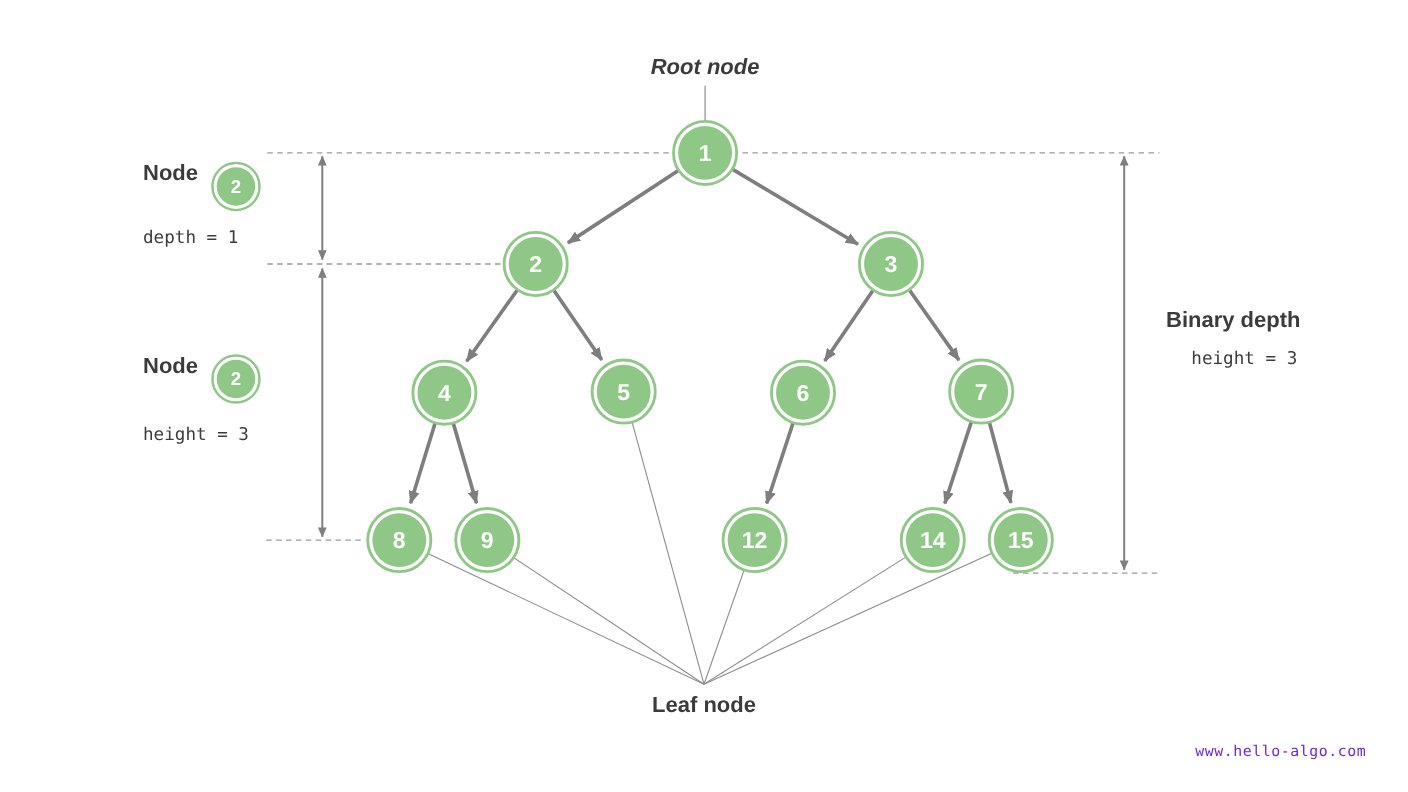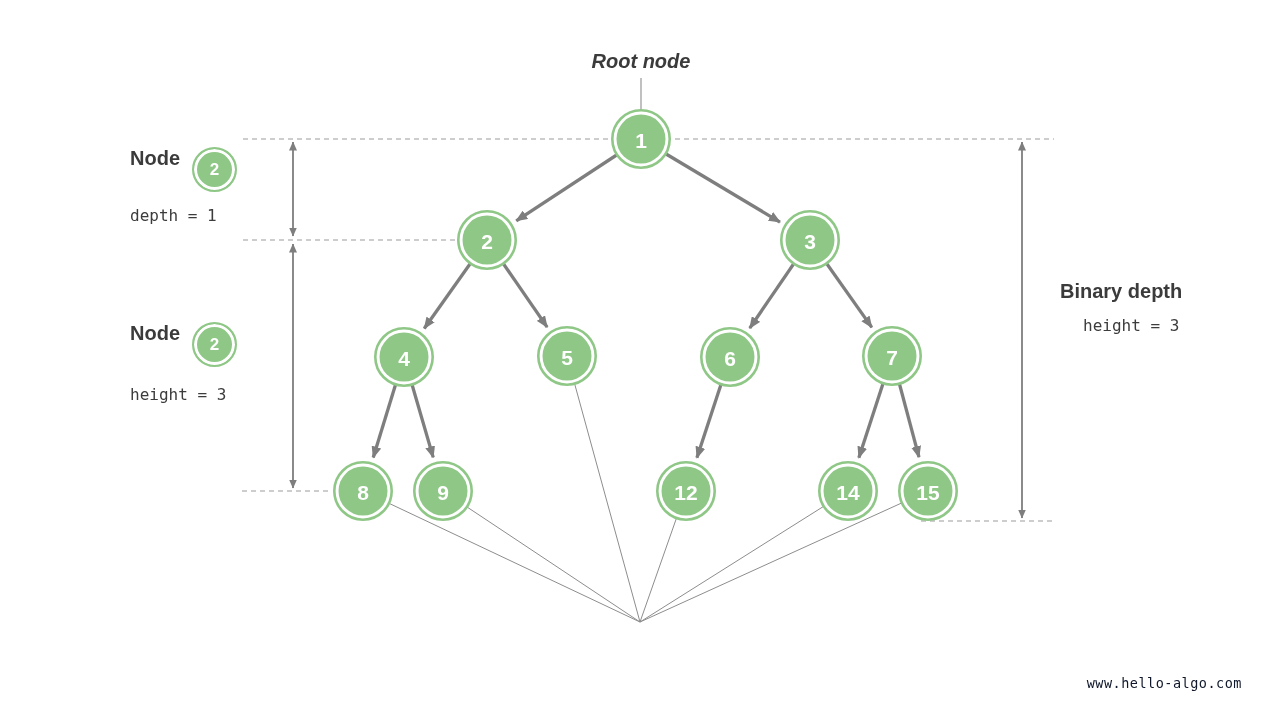--- a/index.html
+++ b/index.html
@@ -56,21 +56,21 @@
     font-weight: 700;
     font-size: 17px;
     font-family: "Liberation Sans", sans-serif;
   }
   .watermark {
     position: absolute;
     right: 38px;
     top: 675px;
     font-family: "DejaVu Sans Mono", monospace;
     font-size: 13.5px;
-    color: #0f172a;
+    color: #6d28d9;
     letter-spacing: 0.5px;
   }
 </style>
 </head>
 <body>
 
 <div class="stage">
 
   <svg id="tree-svg" width="1280" height="720">
       <defs>
@@ -178,16 +178,17 @@
 
   <div class="ann-row" style="left: 130px; top: 322px;">
     <span class="ann-title">Node</span>
     <span class="badge">2</span>
   </div>
   <div class="label-mono" style="left: 130px; top: 385px;">height = 3</div>
 
   <div class="label-bold" style="left: 1060px; top: 280px;">Binary depth</div>
   <div class="label-mono" style="left: 1083px; top: 316px;">height = 3</div>
 
+  <div class="label-bold centered" style="left: 490px; top: 630px; width: 300px;">Leaf node</div>
 
   <div class="watermark">www.hello-algo.com</div>
 
 </div>
 
 </body></html>

